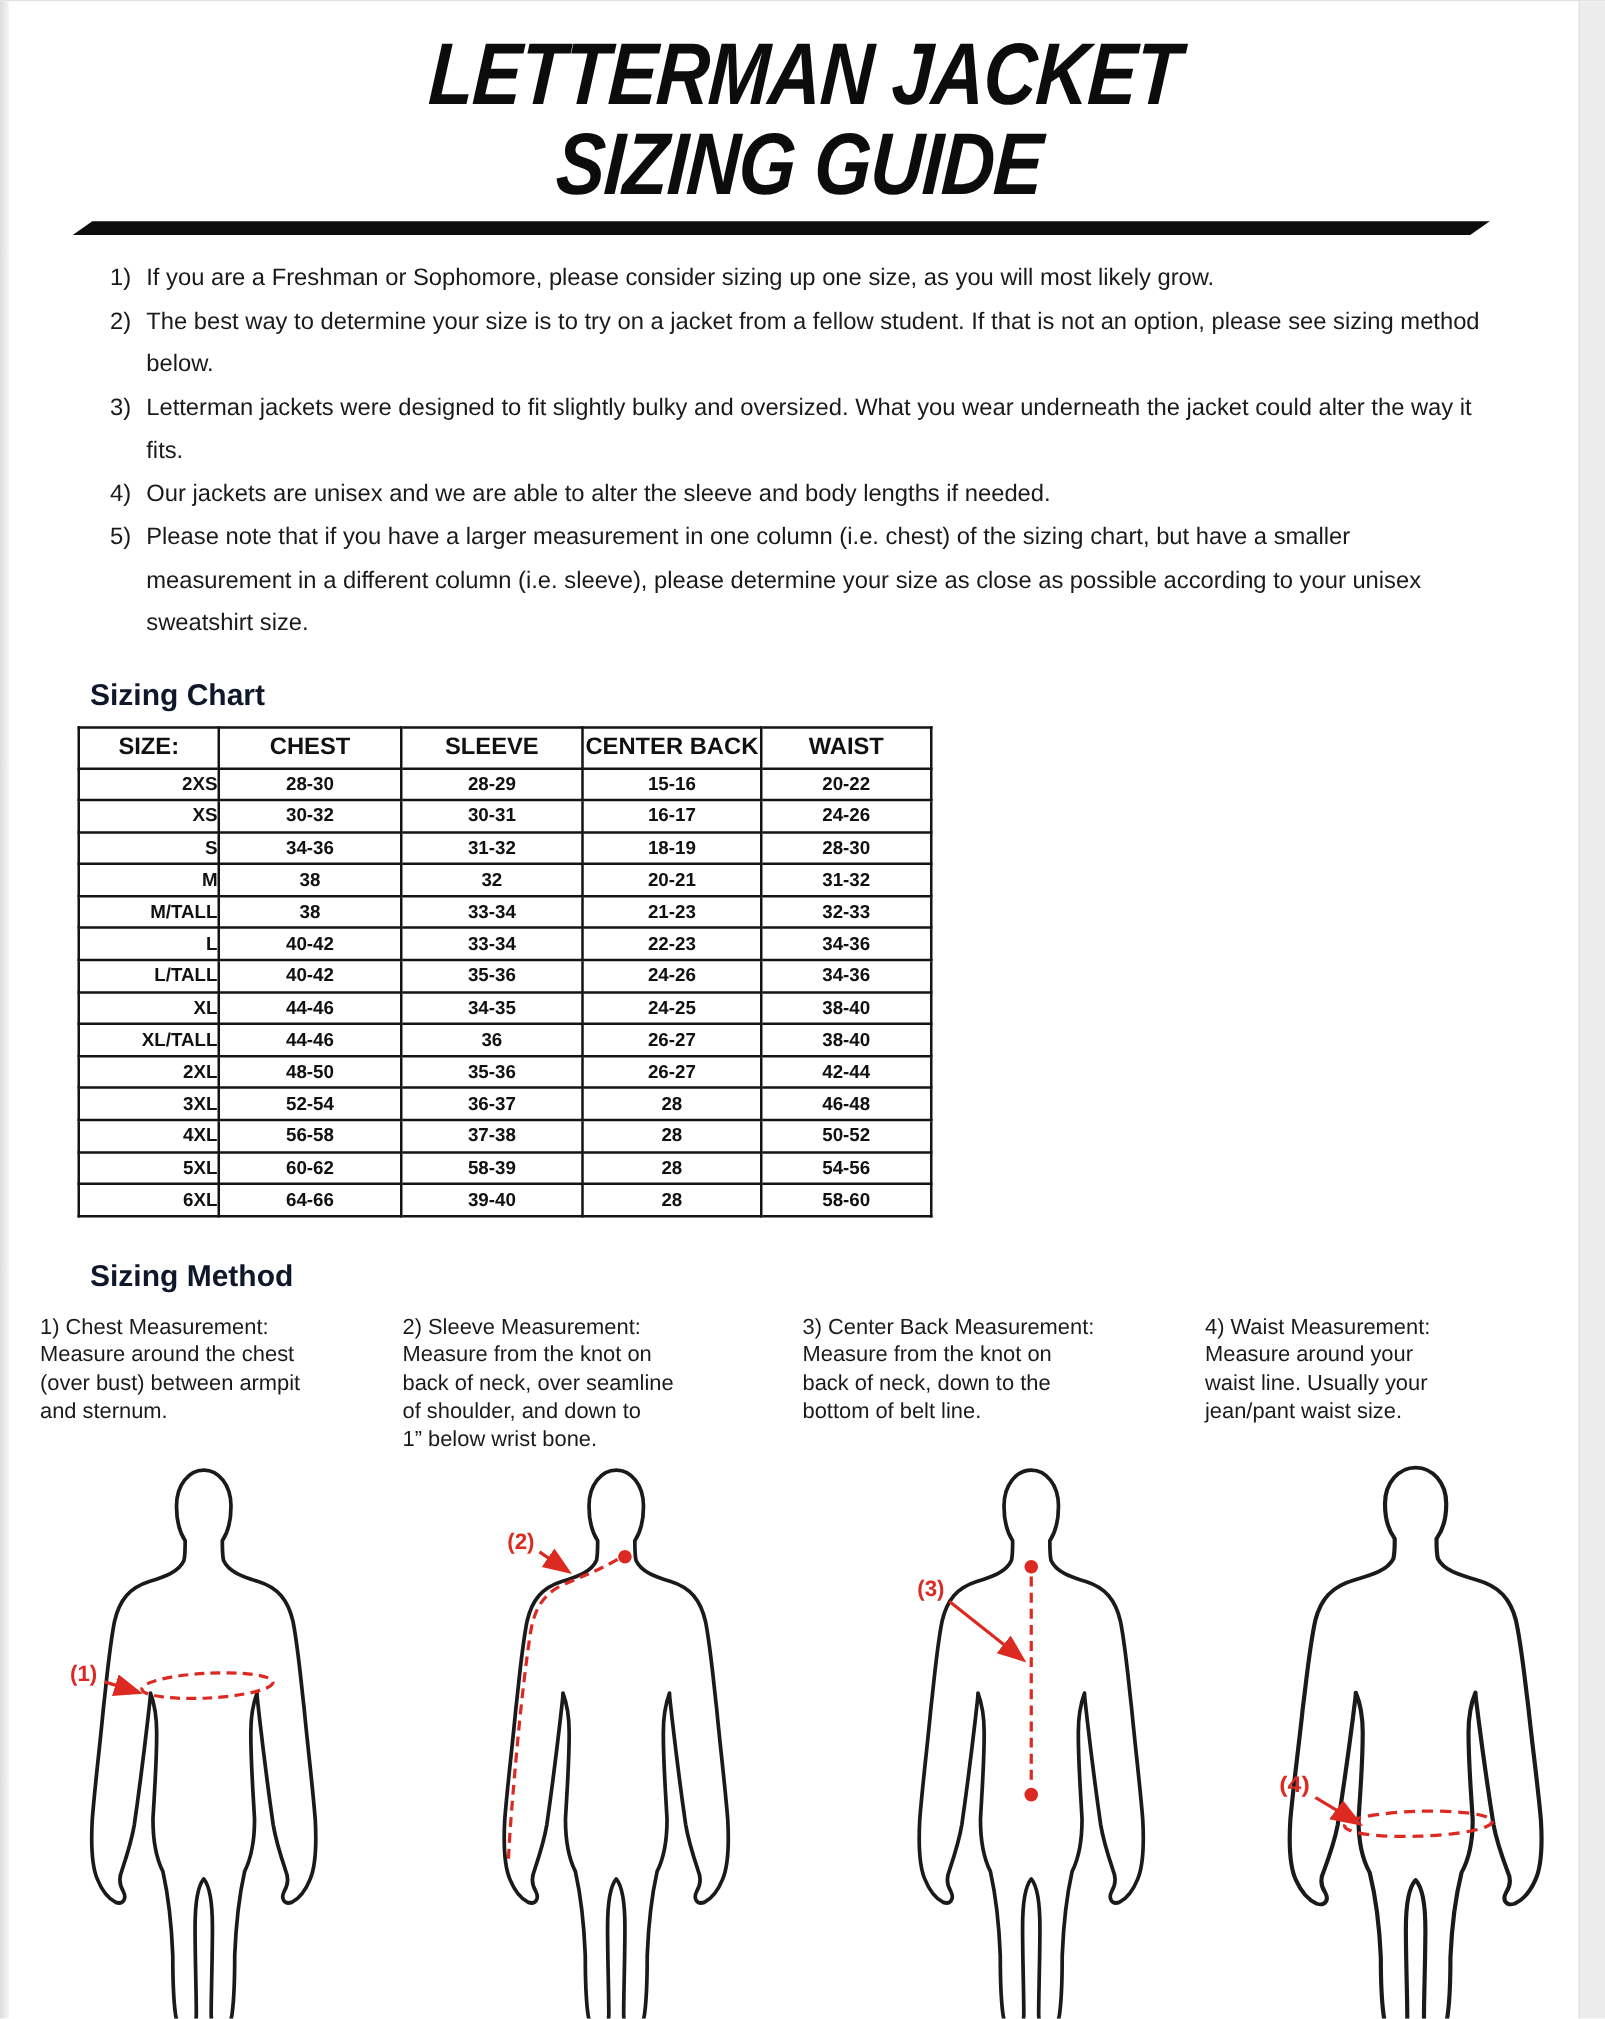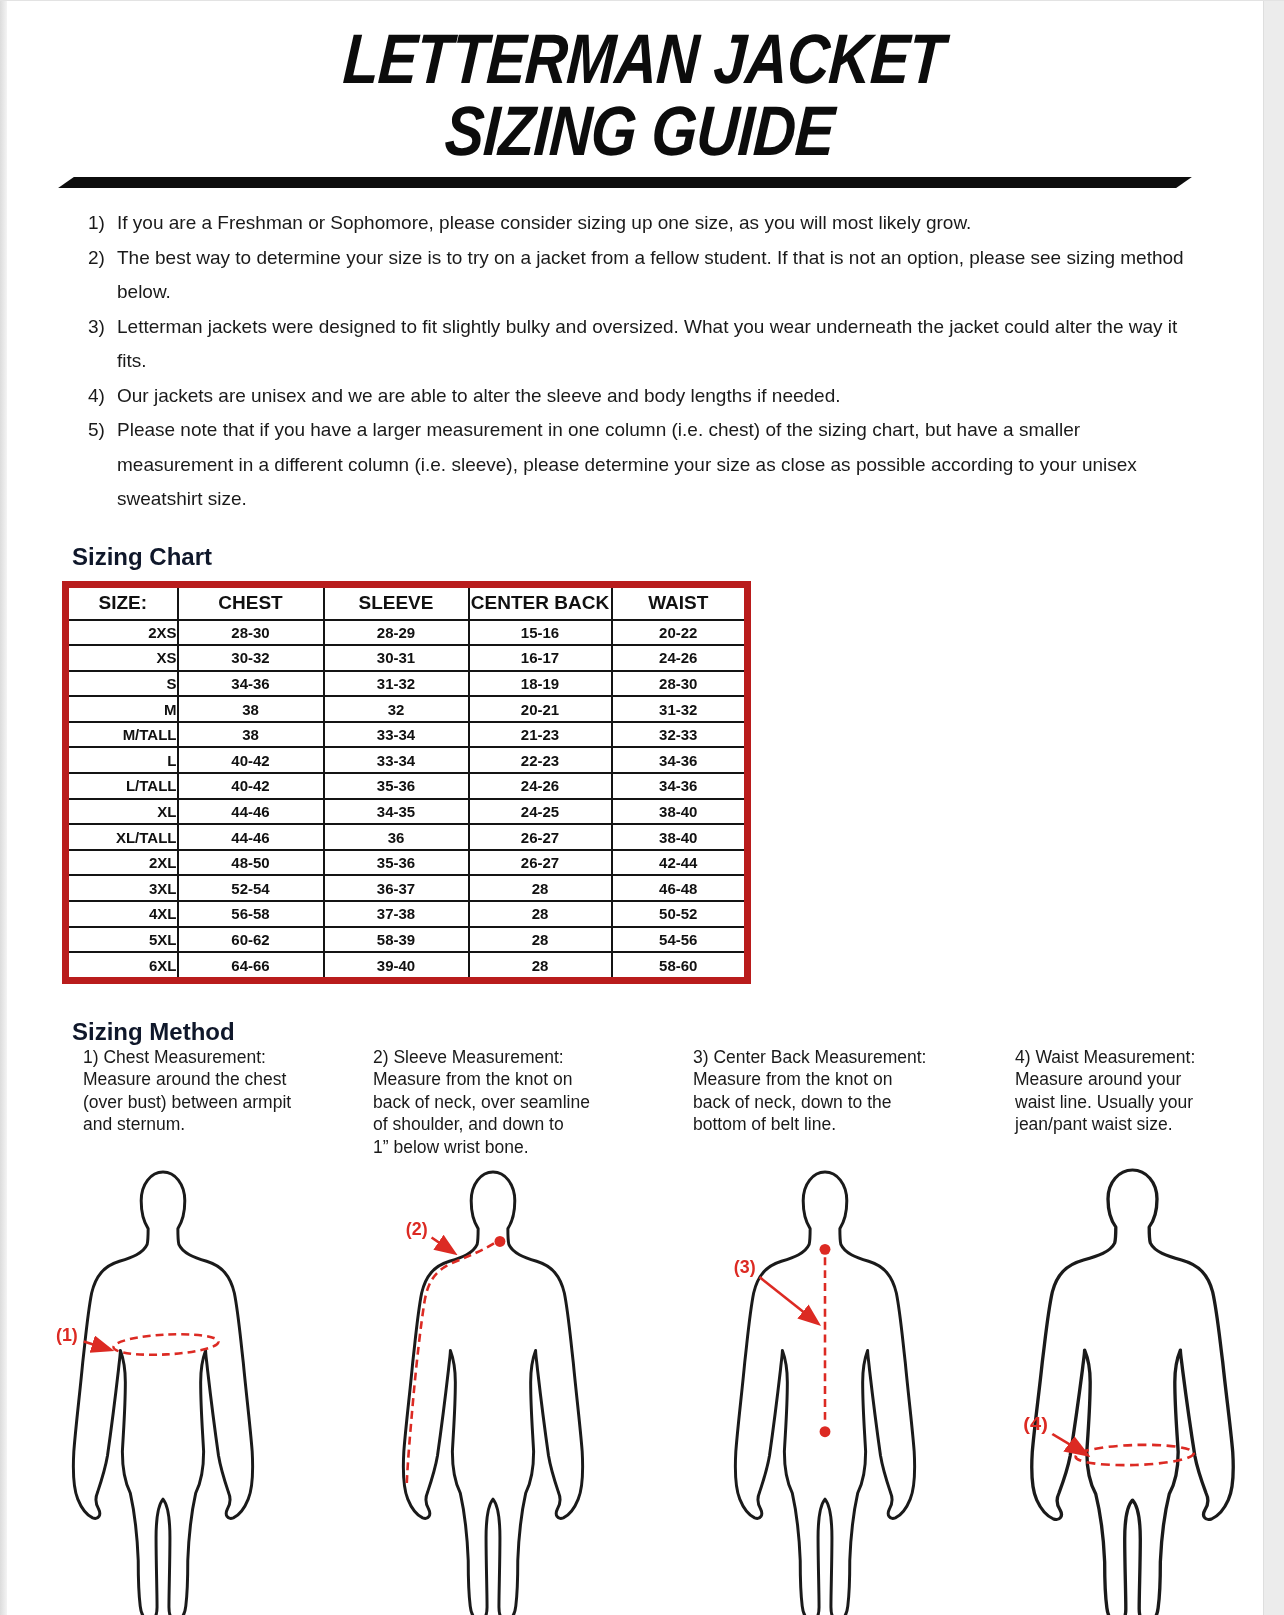--- a/index.html
+++ b/index.html
@@ -44,42 +44,43 @@
   .note .text{max-width:1078px;}
 
   
   .chart-heading,.method-heading{
     font-size:24px;font-weight:bold;color:#0f172a;margin:0 0 0 72px;
   }
   .chart-heading{margin-top:26px;}
   table.sizing{
     border-collapse:collapse;
     margin:10px 0 0 62px;
-    border:7px solid #b91c1c;
+    border:1px solid #b91c1c;
     table-layout:fixed;
     width:682px;
   }
   table.sizing th, table.sizing td{
     border:2px solid #141414;
     font-weight:bold;
     text-align:center;
     padding:0;
   }
   table.sizing th{font-size:19px;height:31px;}
   table.sizing td{font-size:15px;height:23.6px;}
   table.sizing td.size-col{text-align:right;padding-left:7px;}
   col.c-size{width:112px}col.c-chest{width:146px}
   col.c-sleeve{width:145px}col.c-back{width:143px}col.c-waist{width:136px}
 
   
   .method-heading{margin-top:34px;}
   .captions{
     display:grid;
     grid-template-columns:290px 320px 322px 1fr;
-    padding-left:83px;
+    padding-left:32px;
+    margin-top:14px;
   }
   .cap-line{font-size:17.5px;line-height:22.5px;color:#1a1a1a;}
 
   .figures{position:relative;height:470px;margin-top:6px;}
   .fig{position:absolute;top:0;}
   .fig svg{display:block;overflow:visible;}
   .body-outline{fill:#ffffff;stroke:#1a1a1a;stroke-width:3;stroke-linejoin:round;}
   .anno{stroke:#dc2a23;fill:none;stroke-width:2.6;}
   .anno-dash{stroke-dasharray:8 5;}
   .anno-dot{fill:#dc2a23;stroke:none;}

